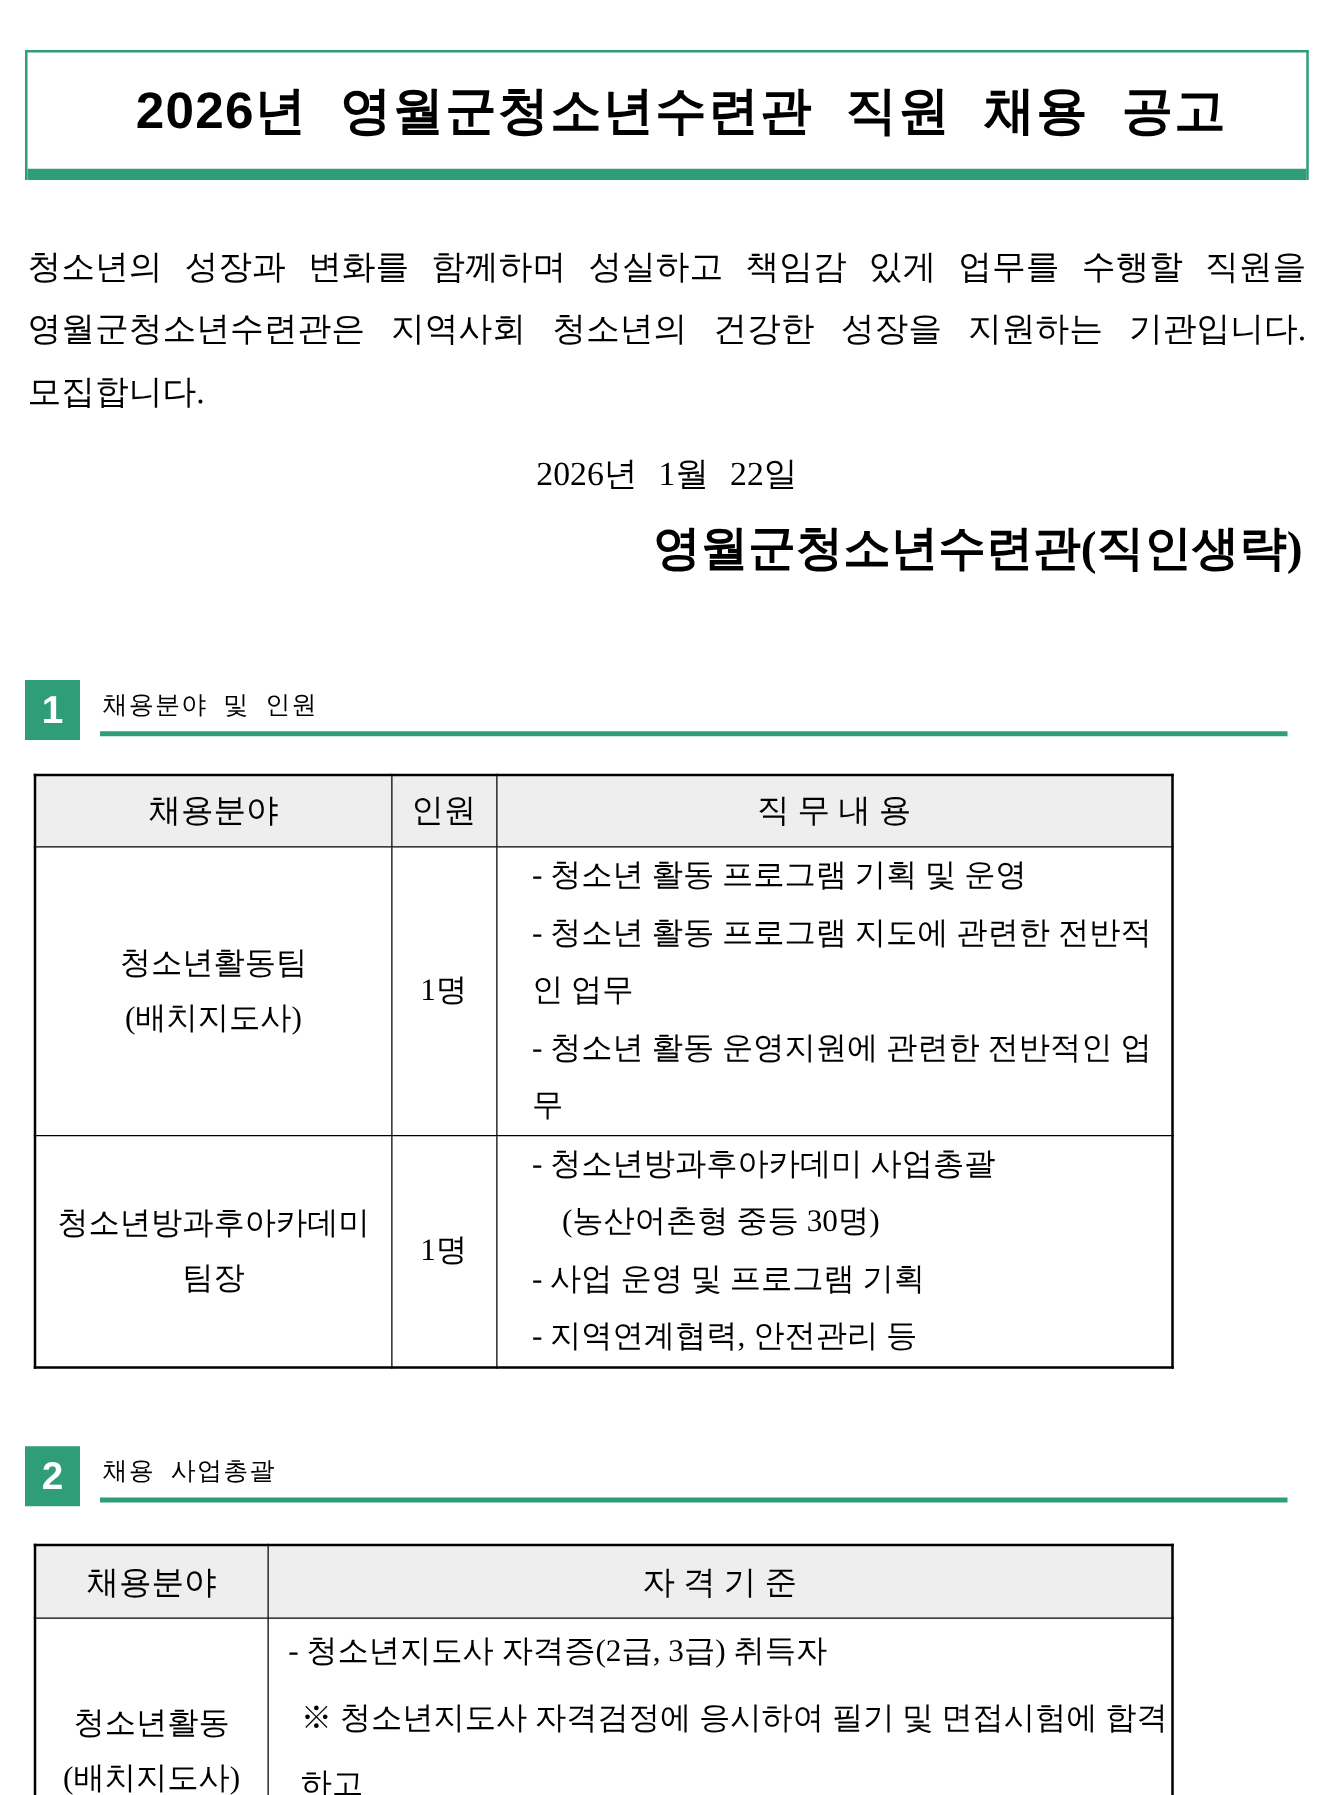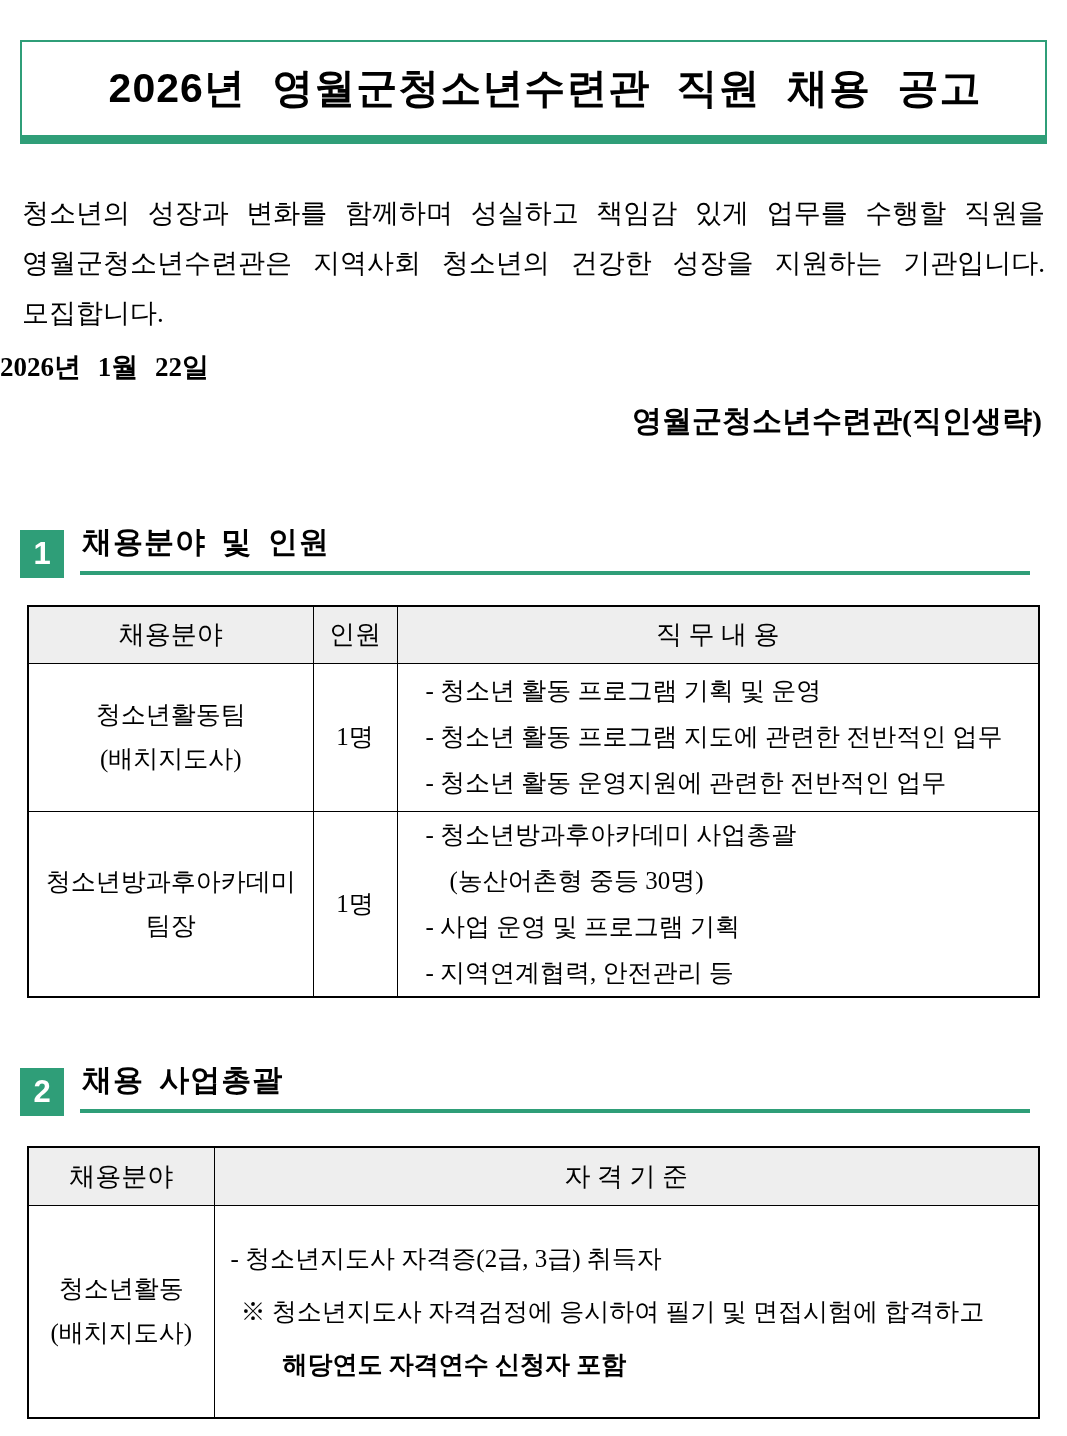--- a/index.html
+++ b/index.html
@@ -37,31 +37,31 @@
   
   .intro {
     margin: 44px 22px 0 22px;
     font-size: 27px;
     line-height: 50px;
   }
   .intro .jline { text-align: justify; text-align-last: justify; }
 
   
   .date-line {
-    margin-top: 11px;
-    text-align: left;
-    font-weight: bold;
+    margin-top: 23px;
+    text-align: center;
+    font-weight: normal;
     font-size: 27px;
     word-spacing: 10px;
   }
   .issuer-line {
     margin: 16px 25px 0 0;
     text-align: right;
     font-weight: bold;
-    font-size: 30px;
+    font-size: 38px;
   }
 
   
   .section-heading {
     display: flex;
     align-items: flex-end;
     margin: 80px 37px 0 20px;
   }
   .sec2 { margin-top: 62px; }
   .num-badge {
@@ -75,31 +75,31 @@
     margin-right: 16px;
     margin-bottom: -3px;
   }
   .sec-title-wrap {
     flex: 1;
     border-bottom: 4px solid #2f9e78;
     padding: 0 0 8px 2px;
   }
   .sec-title {
     font-family: "Liberation Sans", "DejaVu Sans", sans-serif;
-    font-weight: bold;
-    font-size: 30px;
+    font-weight: normal;
+    font-size: 20px;
     letter-spacing: 1px;
     word-spacing: 6px;
   }
 
   
   table {
     border-collapse: collapse;
     margin: 30px 27px 0 27px;
-    width: 1013px;
+    width: 912px;
     table-layout: fixed;
   }
   table, th, td { border: 1px solid #000000; }
   table { border-width: 2px; }
   th {
     background: #eeeeee;
     font-weight: normal;
     font-size: 26px;
     height: 57px;
     text-align: center;

